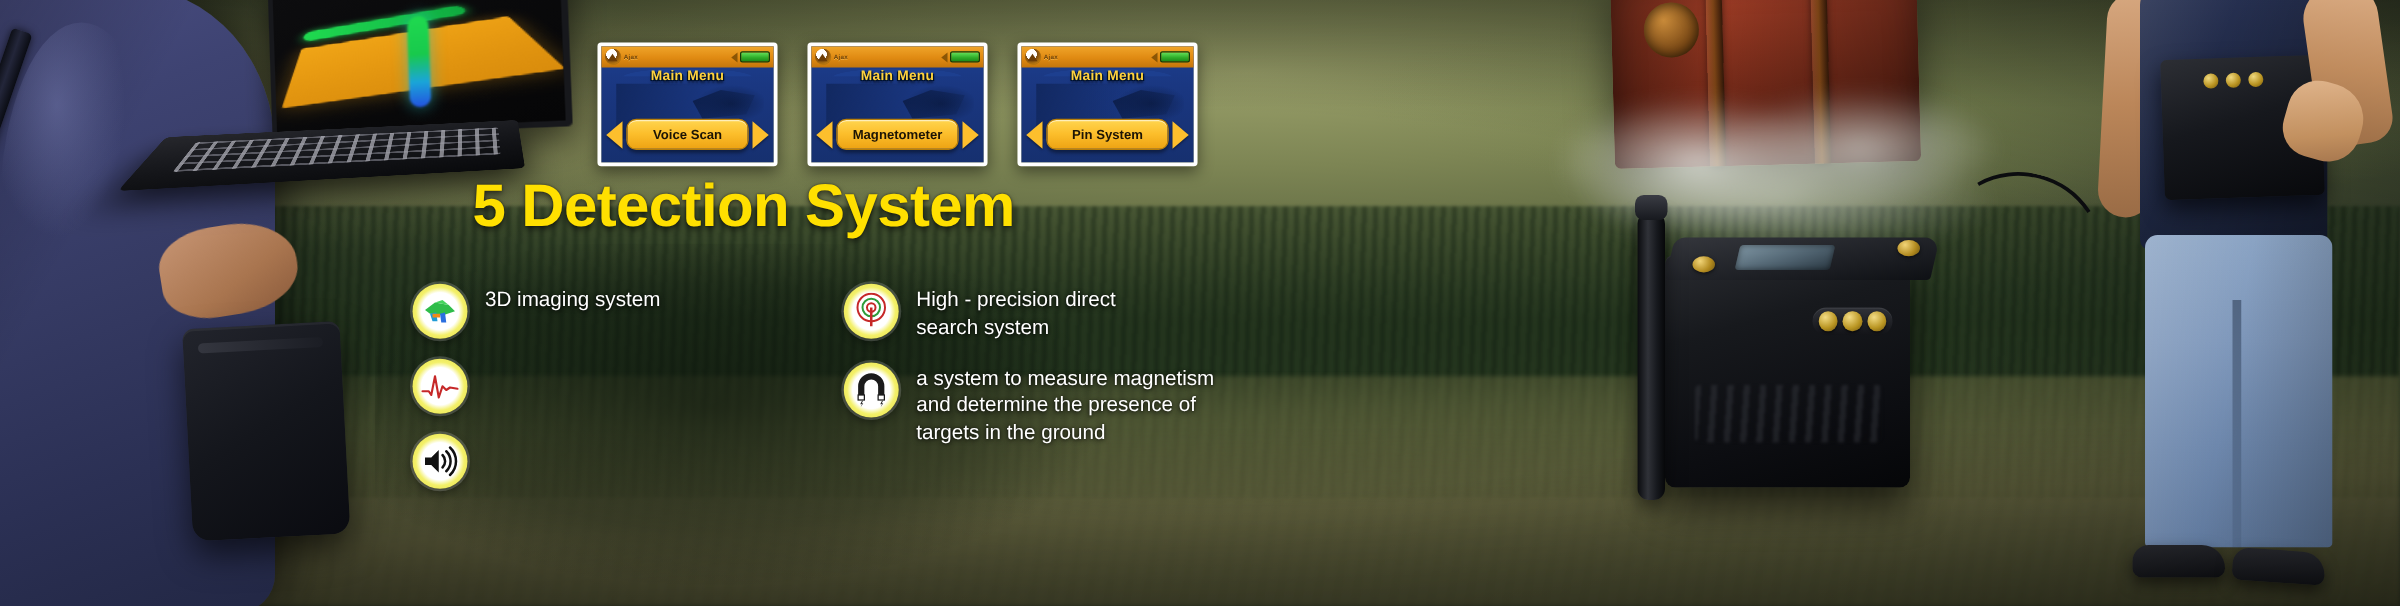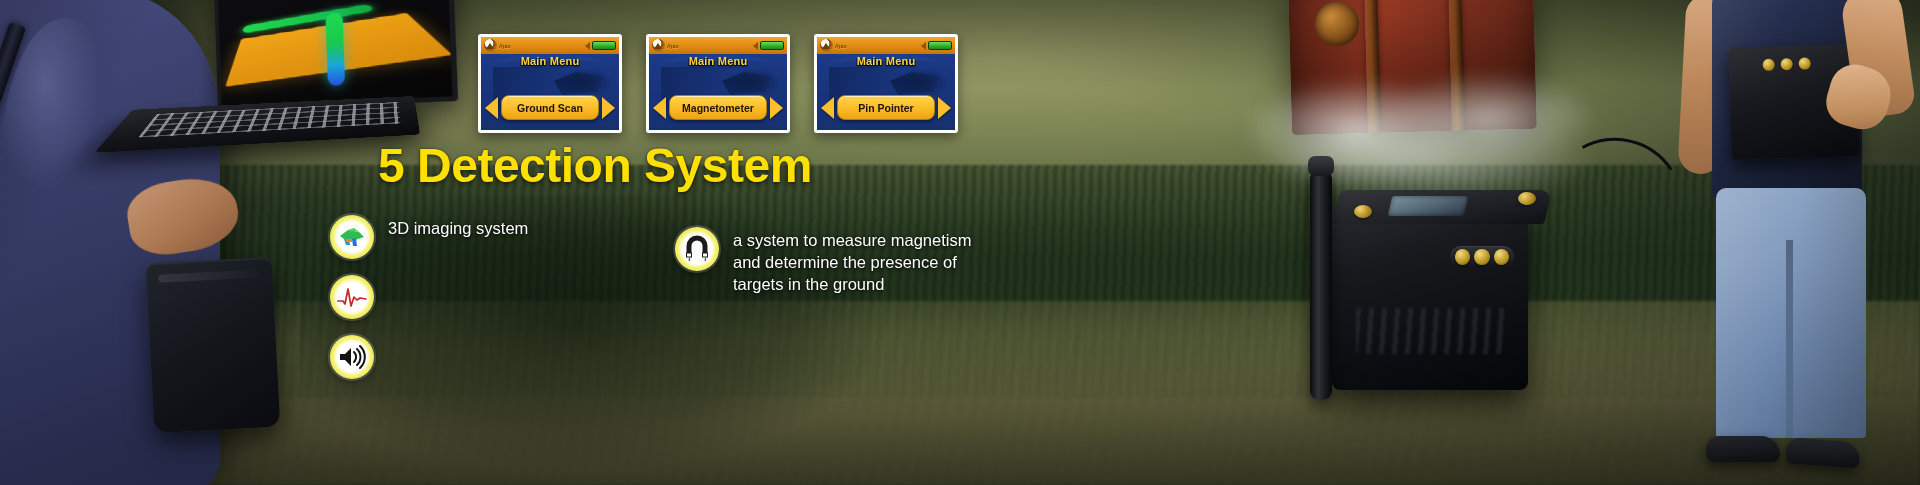--- a/index.html
+++ b/index.html
@@ -430,21 +430,21 @@
     display: flex; align-items: center; justify-content: center;
     overflow: hidden;
   }
   .feat-text {
     color: #ffffff; font-size: 16.5px; line-height: 1.32;
     padding-top: 3px;
     text-shadow: 0 1px 4px rgba(0,0,0,.75), 0 0 2px rgba(0,0,0,.6);
     white-space: pre-line;
   }
   
-  .feat.r1 { margin-top: 0; }
+  .feat.r1 { margin-top: 12px; }
   .feat.r2 { margin-top: 12px; }
   .feat.r3 { margin-top: 12px; }
 </style>
 </head>
 <body>
 
 <div id="stage">
 
   <div class="bg-layer bg-base"></div>
   <div class="bg-layer bg-hills"></div>
@@ -522,21 +522,21 @@
         </span>
         <span class="panel-batt">
           <span class="spk"></span>
           <span class="cell"></span>
         </span>
       </div>
       <div class="panel-title">Main Menu</div>
       <div class="panel-art"></div>
       <div class="panel-row">
         <span class="panel-arrow left"></span>
-        <span class="panel-button">Ground Scan</span>
+        <span class="panel-button">Voice Scan</span>
         <span class="panel-arrow right"></span>
       </div>
     </div>
 
     <div class="panel">
       <div class="panel-topbar">
         <span class="panel-logo">
           <span class="mark"></span>
           <span class="wordmark">Ajax</span>
         </span>
@@ -562,21 +562,21 @@
         </span>
         <span class="panel-batt">
           <span class="spk"></span>
           <span class="cell"></span>
         </span>
       </div>
       <div class="panel-title">Main Menu</div>
       <div class="panel-art"></div>
       <div class="panel-row">
         <span class="panel-arrow left"></span>
-        <span class="panel-button">Pin Pointer</span>
+        <span class="panel-button">Pin System</span>
         <span class="panel-arrow right"></span>
       </div>
     </div>
 
   </div>
 
   <div class="headline">5 Detection System</div>
 
   <div class="features">
 
@@ -611,20 +611,32 @@
             <path d="M20 5 A11 11 0 0 1 20 21" fill="none" stroke="#111111" stroke-width="2" stroke-linecap="round"></path>
             <path d="M23 2 A15 15 0 0 1 23 24" fill="none" stroke="#111111" stroke-width="2" stroke-linecap="round"></path>
           </svg>
         </span>
       </div>
 
     </div>
 
     <div class="feat-col right">
 
+      <div class="feat r1">
+        <span class="feat-icon">
+          <svg width="30" height="30" viewBox="0 0 30 30" aria-hidden="true">
+            <circle cx="15" cy="12" r="11" fill="none" stroke="#c62828" stroke-width="1.6"></circle>
+            <circle cx="15" cy="12" r="7" fill="none" stroke="#2e9c3a" stroke-width="1.6"></circle>
+            <circle cx="15" cy="12" r="3.4" fill="none" stroke="#c62828" stroke-width="1.6"></circle>
+            <rect x="14" y="12" width="2" height="15" fill="#c62828"></rect>
+          </svg>
+        </span>
+        <span class="feat-text">High - precision direct
+search system</span>
+      </div>
 
       <div class="feat r2">
         <span class="feat-icon">
           <svg width="28" height="28" viewBox="0 0 28 28" aria-hidden="true">
             <path d="M6 19 L6 11 A8 8 0 0 1 22 11 L22 19" fill="none" stroke="#1b1b1b" stroke-width="5" stroke-linecap="butt"></path>
             <rect x="3.5" y="18" width="5" height="4" fill="#ffffff" stroke="#1b1b1b" stroke-width="1"></rect>
             <rect x="19.5" y="18" width="5" height="4" fill="#ffffff" stroke="#1b1b1b" stroke-width="1"></rect>
             <path d="M6.6 22.5 L5.2 25.4 L6.6 25.1 L5.6 27.6 L7.6 24.6 L6.3 24.8 L7.4 22.5 Z" fill="#1b1b1b"></path>
             <path d="M22.6 22.5 L21.2 25.4 L22.6 25.1 L21.6 27.6 L23.6 24.6 L22.3 24.8 L23.4 22.5 Z" fill="#1b1b1b"></path>
           </svg>

